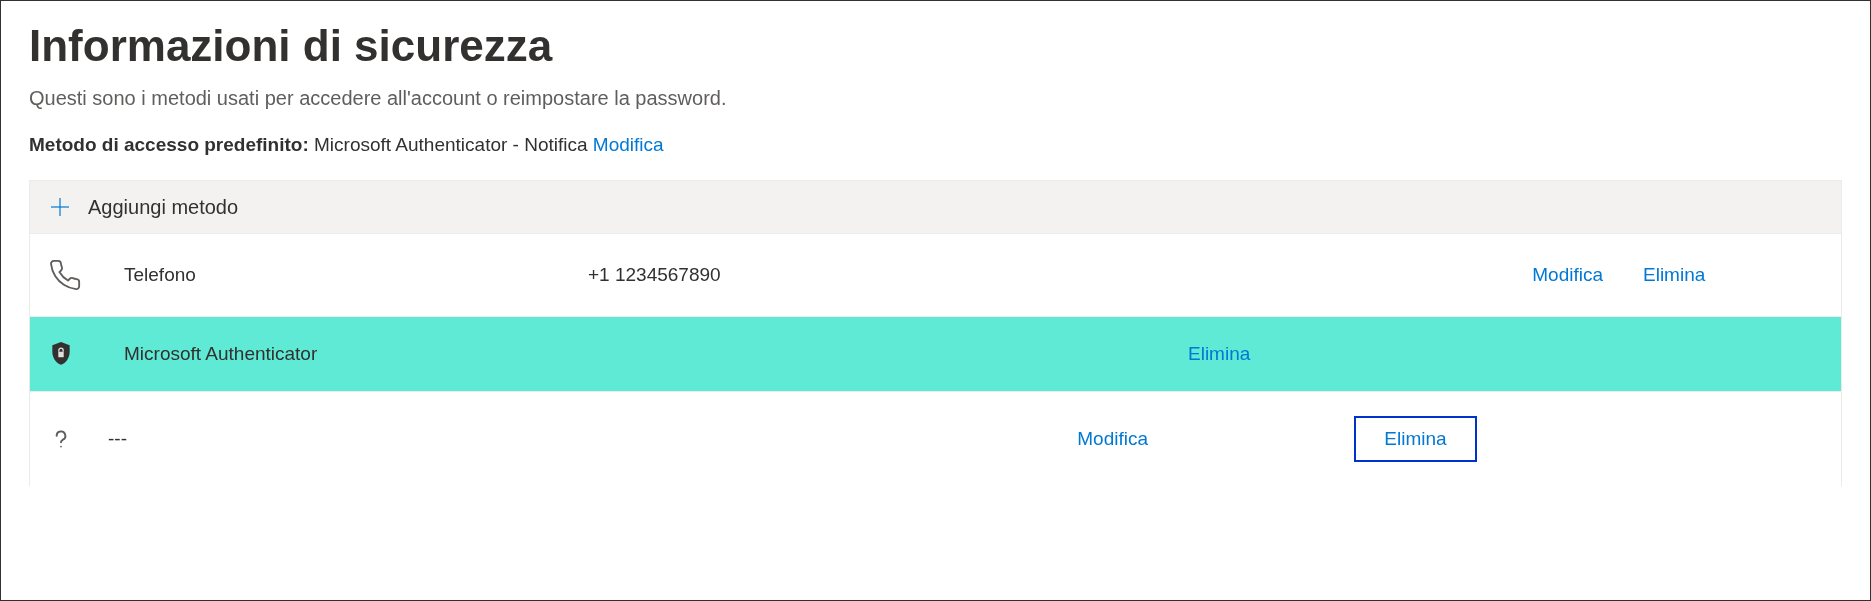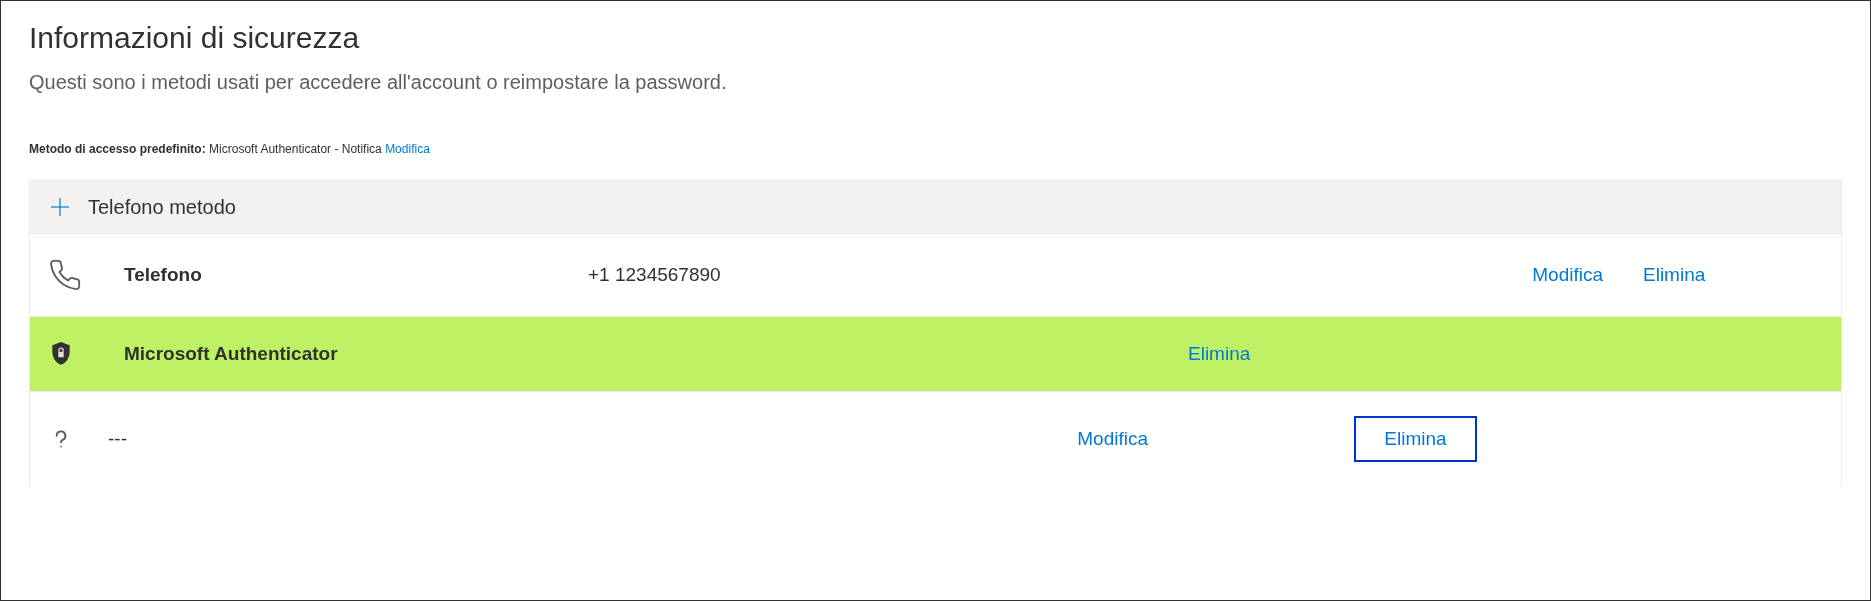--- a/index.html
+++ b/index.html
@@ -10,32 +10,32 @@
     body {
       font-family: 'Segoe UI', -apple-system, BlinkMacSystemFont, sans-serif;
       background: #ffffff;
       color: #323130;
       width: 1871px;
       height: 601px;
       border: 1px solid #323130;
       padding: 20px 28px;
     }
     .page-title {
-      font-size: 30px;
-      font-weight: 400;
+      font-size: 44px;
+      font-weight: 700;
       color: #323130;
       margin-bottom: 16px;
     }
     .page-subtitle {
       font-size: 20px;
       color: #605e5c;
-      margin-bottom: 48px;
+      margin-bottom: 24px;
     }
     .default-method-line {
-      font-size: 12px;
+      font-size: 19px;
       margin-bottom: 24px;
     }
     .default-method-label {
       font-weight: 700;
       color: #323130;
     }
     .default-method-value {
       color: #323130;
       font-weight: 400;
     }
@@ -66,34 +66,33 @@
     .method-row {
       display: grid;
       grid-template-columns: 60px 480px 600px 1fr 180px;
       align-items: center;
       padding: 24px 18px;
       background: #ffffff;
       border-bottom: 1px solid #edebe9;
       font-size: 19px;
     }
     .method-row.selected {
-      background: #bef264;
+      background: #5eead4;
     }
     .method-row.last {
       border-bottom: none;
     }
     .method-icon {
       display: flex;
       justify-content: flex-start;
       align-items: center;
     }
     .method-name {
       color: #323130;
       padding-left: 16px;
-      font-weight: bold;
     }
     .method-value {
       color: #323130;
     }
     .method-modify {
       text-align: right;
       color: #0078d4;
       cursor: pointer;
       padding-right: 40px;
     }
@@ -128,21 +127,21 @@
 </div>
 
 <div class="methods-table">
   <div class="add-method-row">
     <span class="add-method-icon">
       <svg width="24" height="24" viewBox="0 0 24 24" fill="none" stroke="#0078d4" stroke-width="1.2">
         <line x1="12" y1="3" x2="12" y2="21"></line>
         <line x1="3" y1="12" x2="21" y2="12"></line>
       </svg>
     </span>
-    <span class="add-method-label">Telefono metodo</span>
+    <span class="add-method-label">Aggiungi metodo</span>
   </div>
 
   <div class="method-row">
     <span class="method-icon">
       <svg width="34" height="34" viewBox="0 0 24 24" fill="none" stroke="#605e5c" stroke-width="1.3">
         <path d="M22 16.92v3a2 2 0 0 1-2.18 2 19.79 19.79 0 0 1-8.63-3.07 19.5 19.5 0 0 1-6-6 19.79 19.79 0 0 1-3.07-8.67A2 2 0 0 1 4.11 2h3a2 2 0 0 1 2 1.72 12.84 12.84 0 0 0 .7 2.81 2 2 0 0 1-.45 2.11L8.09 9.91a16 16 0 0 0 6 6l1.27-1.27a2 2 0 0 1 2.11-.45 12.84 12.84 0 0 0 2.81.7A2 2 0 0 1 22 16.92z"></path>
       </svg>
     </span>
     <span class="method-name">Telefono</span>
     <span class="method-value">+1 1234567890</span>

